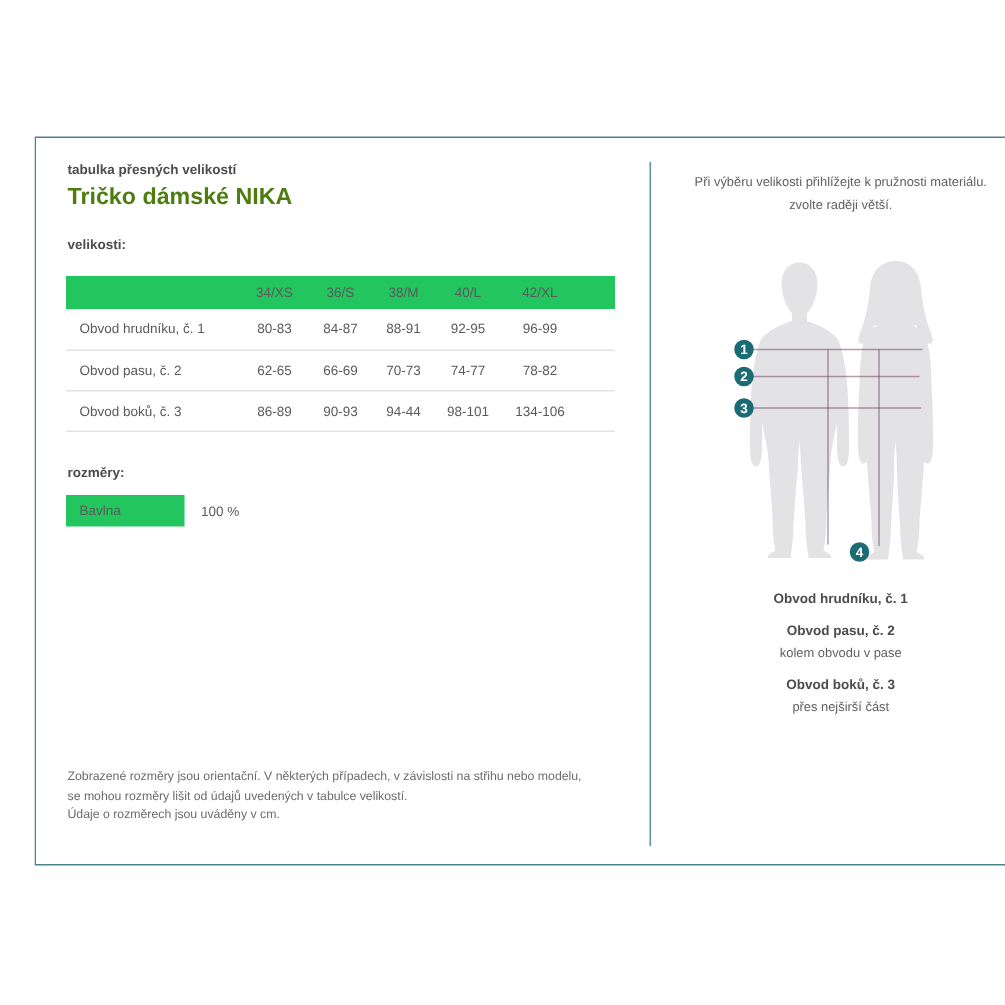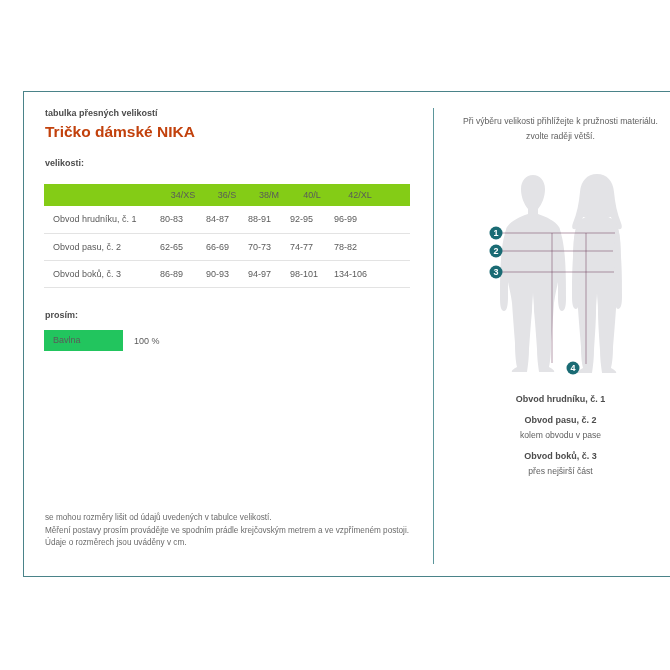--- a/index.html
+++ b/index.html
@@ -11,40 +11,40 @@
     border:1px solid #4a8389; background:#fff;
   }
 
   
   .eyebrow {
     position:absolute; left:21px; top:16px;
     font-size:9px; font-weight:bold; color:#4c4c4c;
   }
   .title {
     position:absolute; left:21px; top:31px;
-    font-size:15.5px; font-weight:bold; color:#c2410c;
+    font-size:15.5px; font-weight:bold; color:#4d7c0f;
   }
   .section-label {
     position:absolute; left:21px;
     font-size:9px; font-weight:bold; color:#4c4c4c;
   }
   .sizes { top:66px; }
   .comp  { top:218px; }
 
   table.size-table {
     position:absolute; left:20px; top:92px; width:366px;
     border-collapse:collapse; table-layout:fixed;
     font-size:9px; color:#5a5a5a;
   }
   table.size-table thead th {
-    background:#84cc16; height:22px; font-weight:normal;
+    background:#22c55e; height:22px; font-weight:normal;
     text-align:center; color:#5a5a5a;
   }
   table.size-table tbody td {
-    height:27px; border-bottom:1px solid #e3e3e3; text-align:left;
+    height:27px; border-bottom:1px solid #e3e3e3; text-align:center;
   }
   table.size-table .lbl { text-align:left; padding-left:9px; }
 
   .comp-row { position:absolute; left:20px; top:238px; display:flex; align-items:center; }
   .comp-cell {
     width:79px; height:21px; background:#22c55e;
     font-size:9px; color:#5a5a5a; line-height:21px; padding-left:9px;
   }
   .comp-val { margin-left:11px; font-size:9px; color:#5a5a5a;text-align:center; }
 
@@ -120,37 +120,37 @@
           <td>66-69</td>
           <td>70-73</td>
           <td>74-77</td>
           <td>78-82</td>
           <td></td>
         </tr>
         <tr>
           <td class="lbl">Obvod boků, č. 3</td>
           <td>86-89</td>
           <td>90-93</td>
-          <td>94-97</td>
+          <td>94-44</td>
           <td>98-101</td>
           <td>134-106</td>
           <td></td>
         </tr>
       </tbody>
     </table>
 
-    <div class="section-label comp">prosím:</div>
+    <div class="section-label comp">rozměry:</div>
     <div class="comp-row">
       <div class="comp-cell">Bavlna</div>
       <div class="comp-val">100 %</div>
     </div>
 
     <div class="notes">
+      <div>Zobrazené rozměry jsou orientační. V některých případech, v závislosti na střihu nebo modelu,</div>
       <div>se mohou rozměry lišit od údajů uvedených v tabulce velikostí.</div>
-      <div>Měření postavy prosím provádějte ve spodním prádle krejčovským metrem a ve vzpřímeném postoji.</div>
       <div>Údaje o rozměrech jsou uváděny v cm.</div>
     </div>
 
     <div class="divider"></div>
 
     <div class="intro">
       <div>Při výběru velikosti přihlížejte k pružnosti materiálu.</div>
       <div>zvolte raději větší.</div>
     </div>
 

